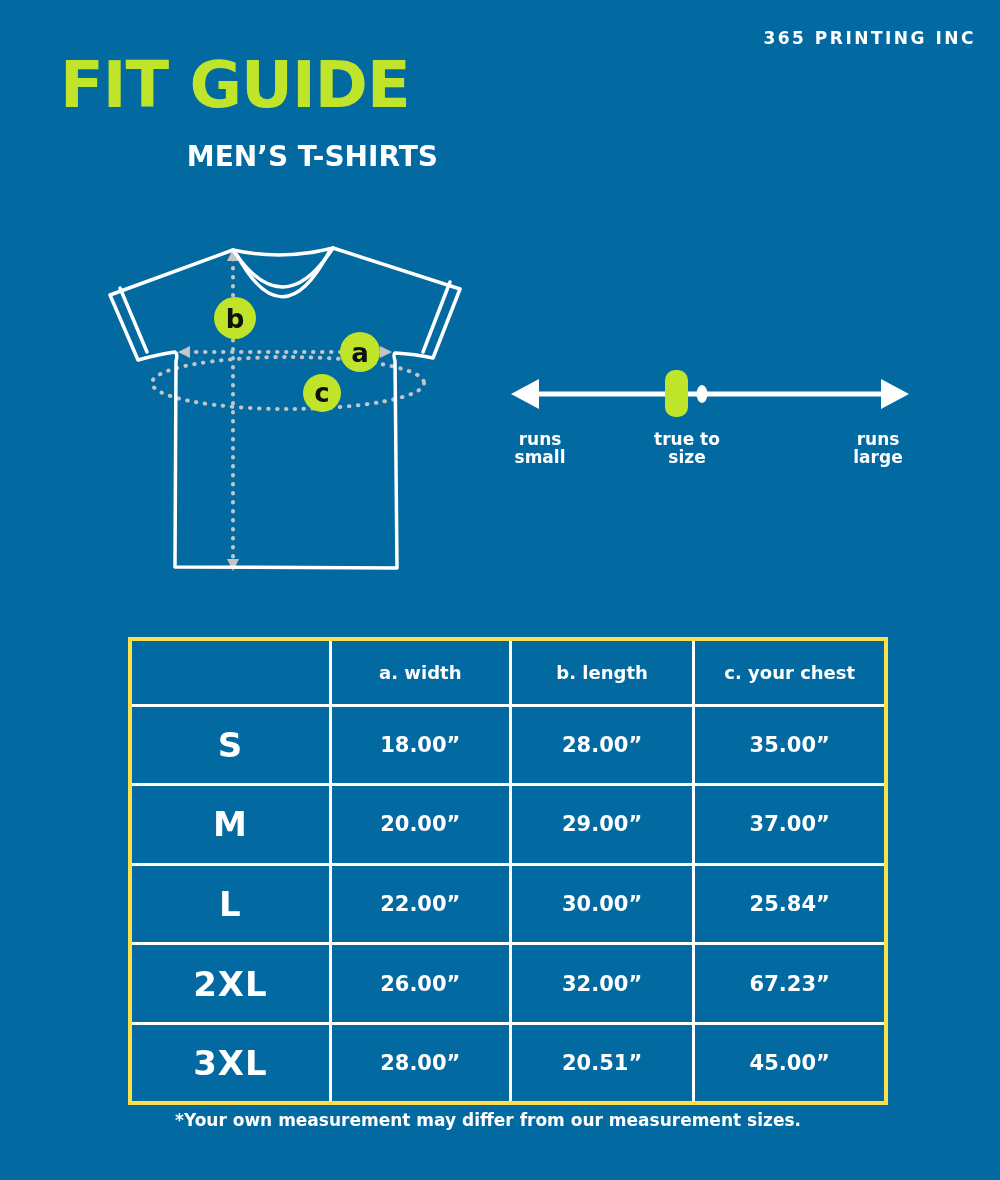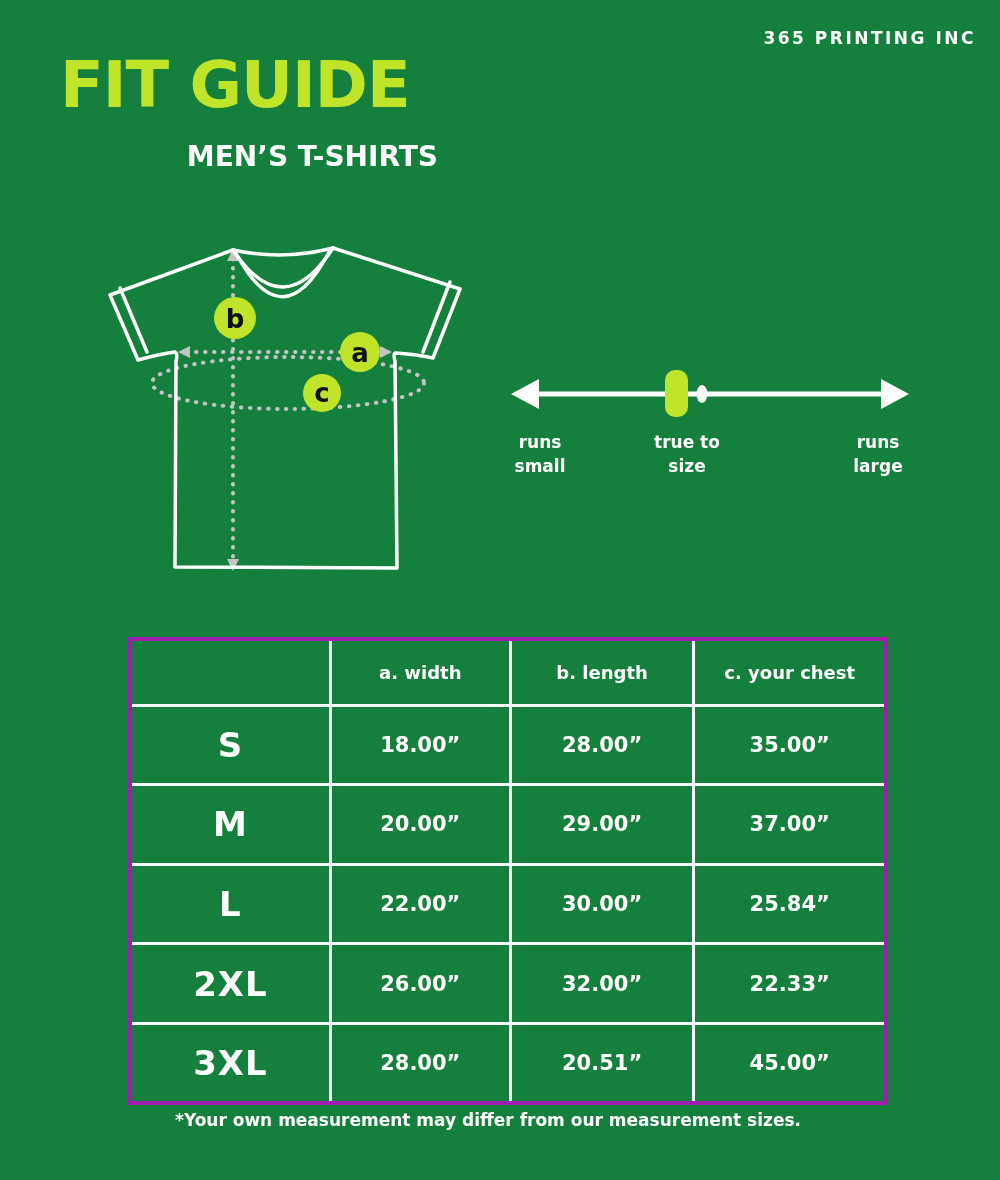--- a/index.html
+++ b/index.html
@@ -1,19 +1,19 @@
 <!DOCTYPE html>
 <html><head>
 <meta charset="utf-8">
 <style>
   * { margin:0; padding:0; box-sizing:border-box; }
   html,body { background:#000; }
   .canvas {
     position:relative; width:1000px; height:1180px;
-    background:#15803d; overflow:hidden;
+    background:#0369a1; overflow:hidden;
     font-family:"DejaVu Sans", sans-serif; color:#fff;
   }
   
   .company {
     position:absolute; top:28px; right:24px;
     font-size:17px; font-weight:bold; letter-spacing:2.5px; color:#fff;
   }
   .page-title {
     position:absolute; left:60px; top:48px; width:380px;
     font-size:64px; font-weight:bold; letter-spacing:-1px;
@@ -21,32 +21,32 @@
   }
   .page-subtitle {
     position:absolute; left:60px; top:140px; width:378px;
     text-align:right; font-size:28px; font-weight:bold; color:#fff;
   }
   
   .tshirt-svg { position:absolute; left:90px; top:235px; }
   .scale-svg  { position:absolute; left:505px; top:358px; }
   .scale-label {
     position:absolute; top:430px; text-align:center;
-    font-size:17px; font-weight:bold; line-height:24px;
+    font-size:17px; font-weight:bold; line-height:18px;
     white-space:pre-line; color:#fff;
   }
   .scale-label.small  { left:488px; width:104px; }
   .scale-label.true   { left:627px; width:120px; }
   .scale-label.large  { left:826px; width:104px; }
   
   .size-table {
     position:absolute; left:128px; top:637px;
     width:760px; height:468px;
     border-collapse:collapse; table-layout:fixed;
-    border:4px solid #a21caf;
+    border:4px solid #fde047;
   }
   .size-table th, .size-table td {
     border:3px solid #fff; text-align:center; vertical-align:middle;
     color:#fff; font-weight:bold; padding:0;
   }
   .size-table col.c-size   { width:26.5%; }
   .size-table col.c-width  { width:23.8%; }
   .size-table col.c-length { width:24.3%; }
   .size-table col.c-chest  { width:25.4%; }
   .size-table thead tr { height:66px; }
@@ -150,21 +150,21 @@
       <tr>
         <td class="size-cell">L</td>
         <td class="value-cell">22.00”</td>
         <td class="value-cell">30.00”</td>
         <td class="value-cell">25.84”</td>
       </tr>
       <tr>
         <td class="size-cell">2XL</td>
         <td class="value-cell">26.00”</td>
         <td class="value-cell">32.00”</td>
-        <td class="value-cell">22.33”</td>
+        <td class="value-cell">67.23”</td>
       </tr>
       <tr>
         <td class="size-cell">3XL</td>
         <td class="value-cell">28.00”</td>
         <td class="value-cell">20.51”</td>
         <td class="value-cell">45.00”</td>
       </tr>
     </tbody>
   </table>
 

